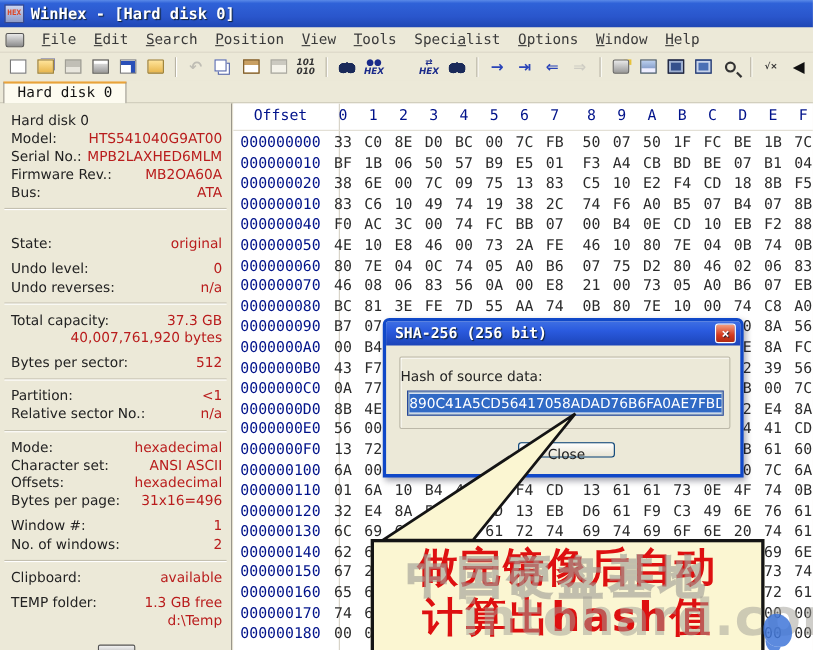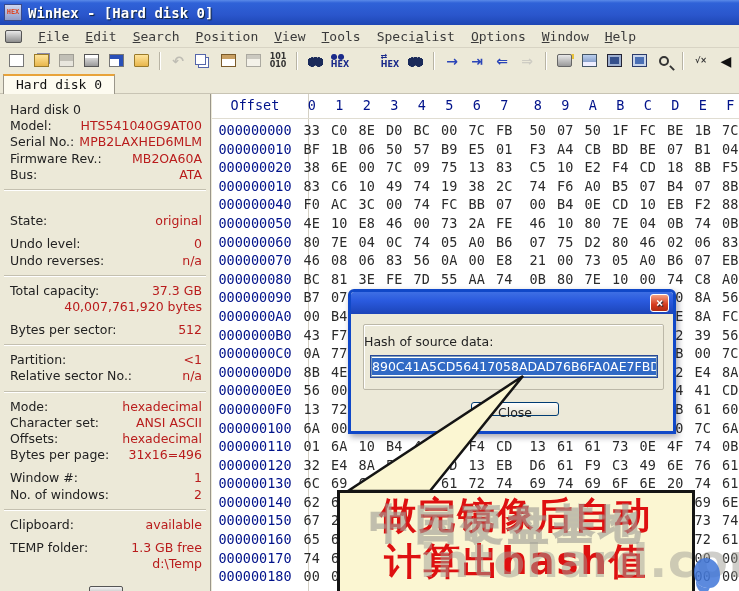--- a/index.html
+++ b/index.html
@@ -26,21 +26,21 @@
   .menu-item u { text-decoration:underline; }
 
   
   .toolbar { position:absolute; left:0; top:48px; width:739px; height:25px; background:#ECE9D8;
     display:flex; align-items:center; padding-left:4px; }
   .tbtn { width:24px; height:22px; display:flex; align-items:center; justify-content:center;
     background:transparent; border:1px solid transparent; margin-right:1px; }
   .tbtn.disabled { opacity:.45; filter:grayscale(1); }
   .tsep { width:2px; height:18px; border-left:1px solid #b8b4a4; border-right:1px solid #fff; margin:0 5px; }
   .tglyph { font-size:14px; line-height:14px; font-weight:bold; }
-  .tglyph.small { font-size:8px; line-height:8px; white-space:pre; font-weight:bold; }
+  .tglyph.small { font-size:8px; line-height:8px; white-space:pre; text-align:center; font-weight:bold;font-style:italic; }
   .ic { display:inline-block; width:15px; height:13px; position:relative; }
   .ic-page { background:#fff; border:1px solid #777; }
   .ic-page-pencil { background:#fff; border:1px solid #777; box-shadow:inset -4px 4px 0 #2a50b8; }
   .ic-folder { background:linear-gradient(#ffe49a,#e8b64c); border:1px solid #9a7a2a; border-radius:1px; }
   .ic-folder-out { background:linear-gradient(#ffe49a,#e8b64c); border:1px solid #9a7a2a; box-shadow:2px -2px 0 -1px #88a; }
   .ic-floppy { background:#7E8FB3; border:1px solid #445; box-shadow:inset 0 -5px 0 #dfe4ef; }
   .ic-printer { background:linear-gradient(#eee,#9a9a9a); border:1px solid #555; box-shadow:inset 0 3px 0 #fff; }
   .ic-copy { width:11px; height:11px; background:#fff; border:1px solid #5566aa; box-shadow:3px 3px 0 -1px #fff, 3px 3px 0 0 #5566aa; margin:-3px 3px 0 -3px; }
   .ic-clip { background:#C9A063; border:1px solid #7a5a2a; box-shadow:inset 0 -7px 0 #fff; }
   .ic-bino { background:radial-gradient(circle at 28% 62%, #1a2a5a 34%, transparent 36%),
@@ -847,20 +847,21 @@
           <div class="hbyte">00</div>
           <div class="hbyte">00</div>
           <div class="hbyte">00</div>
           <div class="hbyte">00</div>
         </div>
       </div>
   </div>
 
   <div class="dialog">
     <div class="dlg-title">
+      <span>SHA-256 (256 bit)</span>
       <div class="dlg-x">×</div>
     </div>
     <div class="dlg-group">
       <div class="dlg-label">Hash of source data:</div>
       <div class="dlg-input">
         <span class="sel">890C41A5CD56417058ADAD76B6FA0AE7FBDB48C83</span>
       </div>
     </div>
     <div class="dlg-close">Close</div>
   </div>

